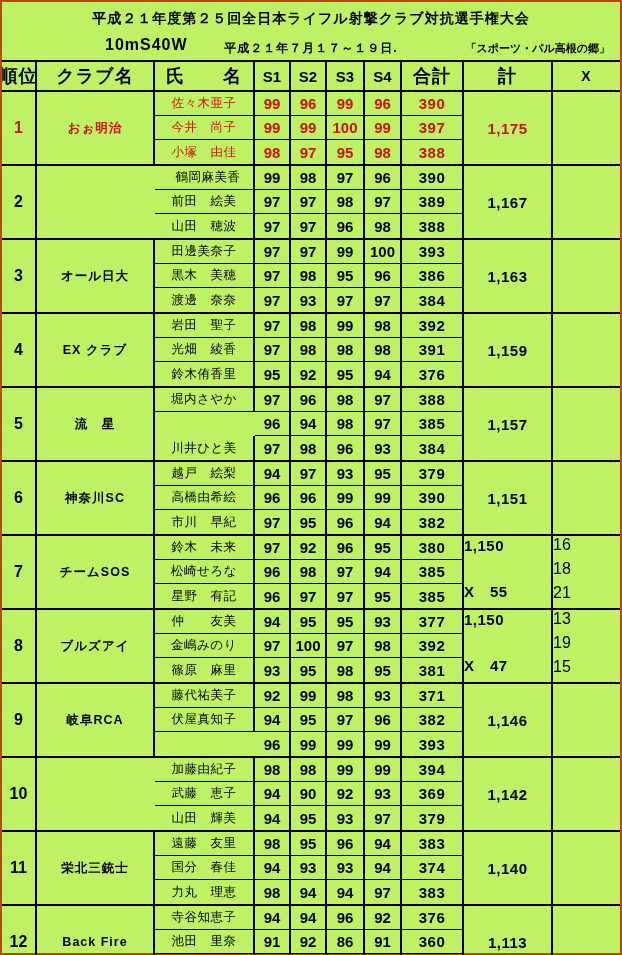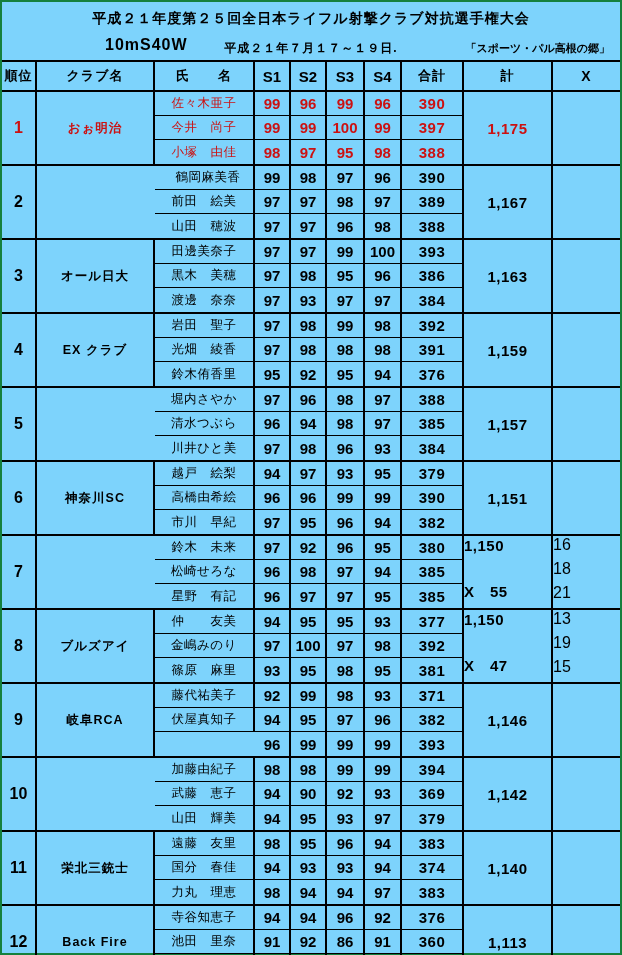--- a/index.html
+++ b/index.html
@@ -1,19 +1,19 @@
 <!DOCTYPE html>
 <html><head>
 <meta charset="utf-8">
 <style>
   html,body{margin:0;padding:0;background:#fff;}
   body{width:622px;height:955px;overflow:hidden;}
   .sheet{
-    position:relative;width:618px;height:951px;border:2px solid #15803d;
-    font-family:"Liberation Sans","DejaVu Sans",sans-serif;color:#000;background:#7dd3fc;
+    position:relative;width:618px;height:951px;border:2px solid #c2410c;
+    font-family:"Liberation Sans","DejaVu Sans",sans-serif;color:#000;background:#bef264;
     box-sizing:content-box;
   }
   
   .titlehead{position:relative;height:58px;}
   .doc-title{
     text-align:center;padding-top:8px;font-size:14px;font-weight:700;letter-spacing:1px;
     white-space:nowrap;
   }
   .subrow{position:absolute;top:33px;left:0;right:0;height:22px;}
   .event-name{position:absolute;left:103px;top:1px;font-size:16px;font-weight:700;letter-spacing:1px;}
@@ -21,21 +21,21 @@
   .venue{position:absolute;right:10px;top:6px;font-size:11px;font-weight:700;white-space:nowrap;}
   
   .grid{display:grid;grid-template-columns:35px 118px 100px 36px 36px 38px 37px 62px 89px auto;}
   .cell{
     display:flex;align-items:center;justify-content:center;
     border-right:2px solid #000;box-sizing:border-box;overflow:hidden;white-space:nowrap;
   }
   .cell.last{border-right:none;}
   
   .thead{height:28px;border-top:2px solid #000;}
-  .thead .cell{font-weight:700;font-size:13px;letter-spacing:1px;}
+  .thead .cell{font-weight:700;font-size:18px;letter-spacing:1px;}
   .thead .scol{font-size:15px;letter-spacing:0;}
   .thead .xcol{font-size:14px;}
   
   .group{grid-template-rows:24px 24px 24px;border-top:2px solid #000;}
   .span3{grid-row:1/4;}
   .mb{border-bottom:1px solid #000;}
   .rank{font-size:16px;font-weight:700;}
   .club{font-size:12.5px;font-weight:700;letter-spacing:1px;}
   .name{font-size:12.5px;font-weight:400;letter-spacing:0.5px;}
   .score{font-size:15px;font-weight:700;}
@@ -163,27 +163,27 @@
         <div class="cell score" style="grid-area: 3 / 4;">95</div>
         <div class="cell score" style="grid-area: 3 / 5;">92</div>
         <div class="cell score" style="grid-area: 3 / 6;">95</div>
         <div class="cell score" style="grid-area: 3 / 7;">94</div>
         <div class="cell sum" style="grid-area: 3 / 8;">376</div>
         <div class="cell span3 total" style="grid-column: 9;">1,159</div>
         <div class="cell span3 last" style="grid-column: 10;"></div>
       </div>
       <div class="grid group">
         <div class="cell span3 rank">5</div>
+        <div class="cell span3 club">流　星</div>
         <div class="cell name mb" style="grid-area: 1 / 3;">堀内さやか</div>
         <div class="cell score mb" style="grid-area: 1 / 4;">97</div>
         <div class="cell score mb" style="grid-area: 1 / 5;">96</div>
         <div class="cell score mb" style="grid-area: 1 / 6;">98</div>
         <div class="cell score mb" style="grid-area: 1 / 7;">97</div>
         <div class="cell sum mb" style="grid-area: 1 / 8;">388</div>
-        <div class="cell name mb" style="grid-area: 2 / 3;">清水つぶら</div>
         <div class="cell score mb" style="grid-area: 2 / 4;">96</div>
         <div class="cell score mb" style="grid-area: 2 / 5;">94</div>
         <div class="cell score mb" style="grid-area: 2 / 6;">98</div>
         <div class="cell score mb" style="grid-area: 2 / 7;">97</div>
         <div class="cell sum mb" style="grid-area: 2 / 8;">385</div>
         <div class="cell name" style="grid-area: 3 / 3;">川井ひと美</div>
         <div class="cell score" style="grid-area: 3 / 4;">97</div>
         <div class="cell score" style="grid-area: 3 / 5;">98</div>
         <div class="cell score" style="grid-area: 3 / 6;">96</div>
         <div class="cell score" style="grid-area: 3 / 7;">93</div>
@@ -210,20 +210,21 @@
         <div class="cell score" style="grid-area: 3 / 4;">97</div>
         <div class="cell score" style="grid-area: 3 / 5;">95</div>
         <div class="cell score" style="grid-area: 3 / 6;">96</div>
         <div class="cell score" style="grid-area: 3 / 7;">94</div>
         <div class="cell sum" style="grid-area: 3 / 8;">382</div>
         <div class="cell span3 total" style="grid-column: 9;">1,151</div>
         <div class="cell span3 last" style="grid-column: 10;"></div>
       </div>
       <div class="grid group">
         <div class="cell span3 rank">7</div>
+        <div class="cell span3 club">チームSOS</div>
         <div class="cell name mb" style="grid-area: 1 / 3;">鈴木　未来</div>
         <div class="cell score mb" style="grid-area: 1 / 4;">97</div>
         <div class="cell score mb" style="grid-area: 1 / 5;">92</div>
         <div class="cell score mb" style="grid-area: 1 / 6;">96</div>
         <div class="cell score mb" style="grid-area: 1 / 7;">95</div>
         <div class="cell sum mb" style="grid-area: 1 / 8;">380</div>
         <div class="cell name mb" style="grid-area: 2 / 3;">松崎せろな</div>
         <div class="cell score mb" style="grid-area: 2 / 4;">96</div>
         <div class="cell score mb" style="grid-area: 2 / 5;">98</div>
         <div class="cell score mb" style="grid-area: 2 / 6;">97</div>

